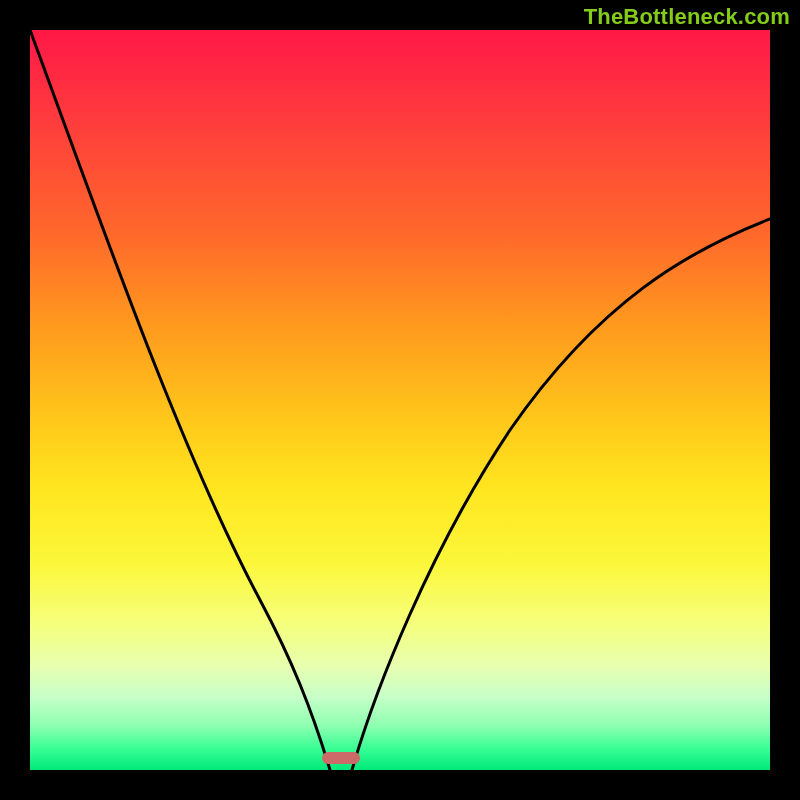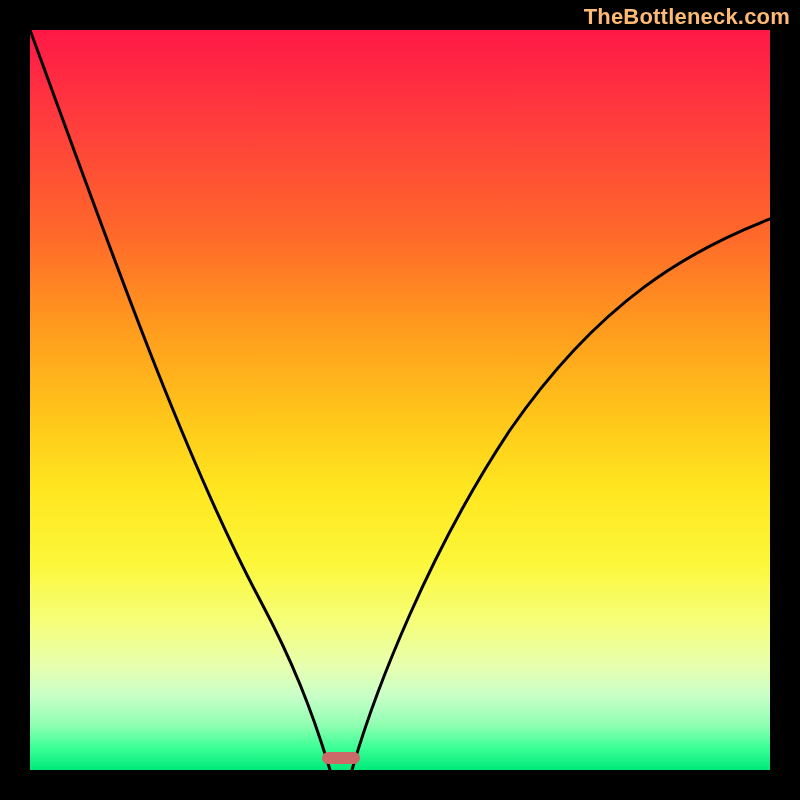--- a/index.html
+++ b/index.html
@@ -53,21 +53,21 @@
     position: absolute;
     width: 38px;
     height: 12px;
     background: #cc6a6a;
     border-radius: 6px;
   }
   .watermark {
     position: absolute;
     top: 4px;
     right: 10px;
-    color: #fdba74;
+    color: #84cc16;
     font-size: 22px;
     font-weight: 600;
     letter-spacing: 0.2px;
     user-select: none;
   }
 </style>
 </head>
 <body>
 
 <div class="frame">

